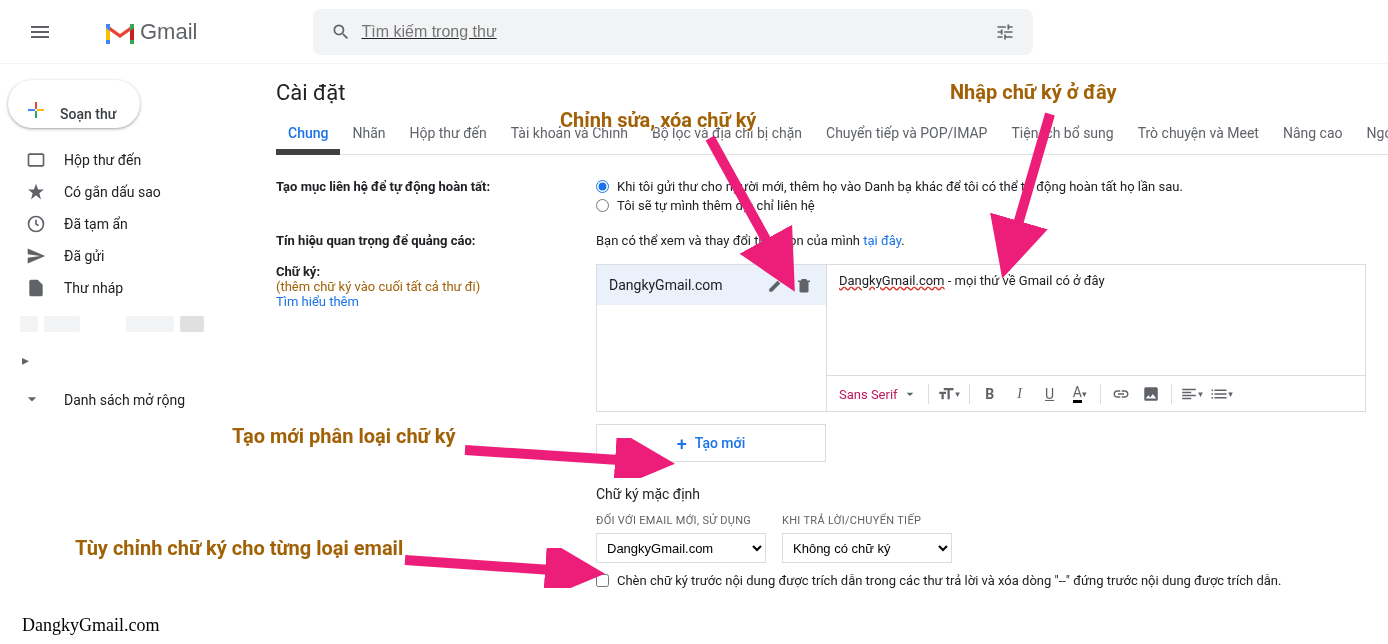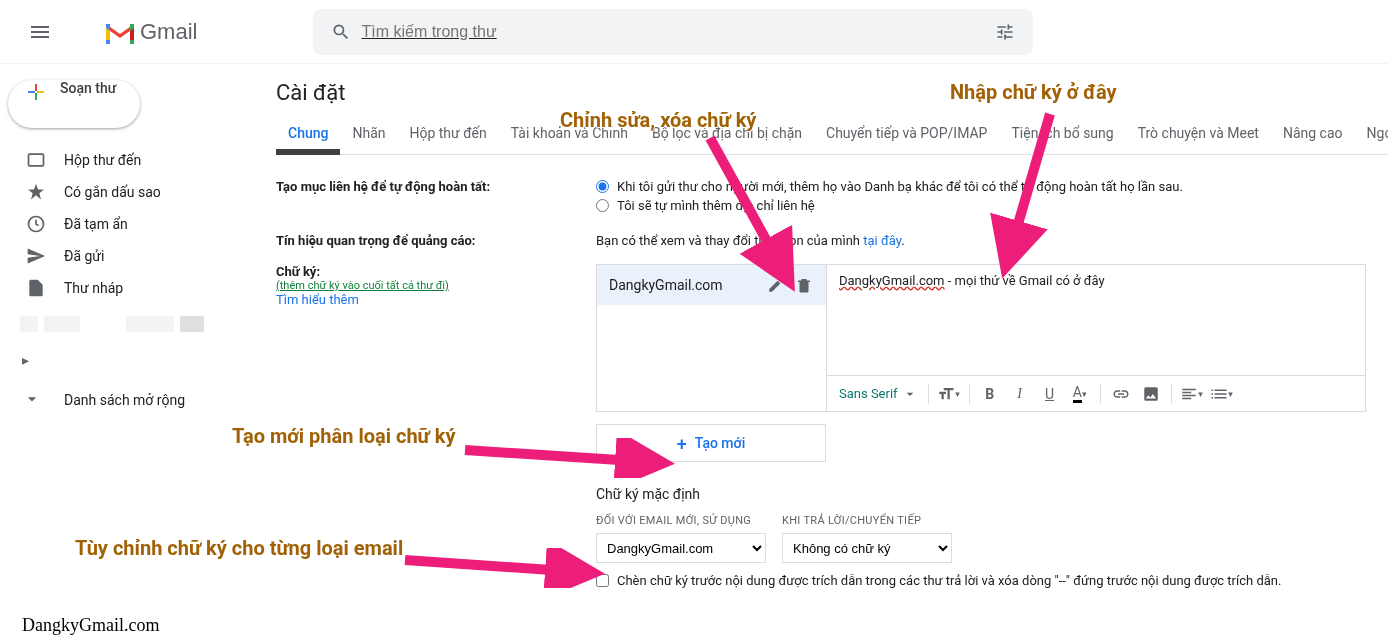--- a/index.html
+++ b/index.html
@@ -11,56 +11,56 @@
   .gmail-logo { display: flex; align-items: center; margin-left: 4px; margin-right: 80px; }
   .gmail-logo-text { font-size: 22px; color: #5f6368; margin-left: 4px; font-family: 'Product Sans', Arial; }
   .search-bar { flex: 0 0 720px; height: 46px; background: #f1f3f4; border-radius: 8px; display: flex; align-items: center; padding: 0 8px; text-decoration: underline; }
   .search-bar .search-icon { width: 40px; height: 40px; display: flex; align-items: center; justify-content: center; }
   .search-bar input { flex: 1; border: none; background: transparent; font-size: 16px; color: #5f6368; outline: none; }
   .search-bar .tune-icon { width: 40px; height: 40px; display: flex; align-items: center; justify-content: center; }
   
   
   .body-wrap { display: flex; height: calc(644px - 64px); }
   .sidebar { width: 256px; padding-top: 8px; flex-shrink: 0; }
-  .compose-btn { margin: 8px 0 16px 8px; height: 48px; border-radius: 24px; background: #fff; box-shadow: 0 1px 2px 0 rgba(60,64,67,.3), 0 1px 3px 1px rgba(60,64,67,.15); display: inline-flex; align-items: flex-start; padding: 0 24px 6px 16px; cursor: pointer; }
+  .compose-btn { margin: 8px 0 16px 8px; height: 48px; border-radius: 24px; background: #fff; box-shadow: 0 1px 2px 0 rgba(60,64,67,.3), 0 1px 3px 1px rgba(60,64,67,.15); display: inline-flex; align-items: flex-end; padding: 0 24px 6px 16px; cursor: pointer; }
   .compose-btn svg { margin-right: 12px; }
   .compose-btn-label { font-size: 14px; color: #3c4043; font-weight: 500; }
   .nav-item { height: 32px; display: flex; align-items: center; padding-left: 26px; border-radius: 0 16px 16px 0; cursor: pointer; color: #202124; }
   .nav-item .nav-icon { width: 20px; height: 20px; margin-right: 18px; color: #5f6368; display: flex; align-items: center; justify-content: center; }
   .nav-item .nav-label { font-size: 14px; }
   .nav-expand { height: 32px; display: flex; align-items: center; padding-left: 22px; cursor: pointer; margin-top: 8px; }
   .nav-expand .nav-icon { width: 20px; margin-right: 22px; color: #5f6368; }
   .placeholder-row { height: 32px; margin: 4px 0 4px 20px; display:flex; align-items:center; gap:6px; }
   .placeholder-block { height: 16px; background: #f1f3f4; border-radius: 2px; }
   
   
   .main { flex: 1; padding: 16px 20px 0 20px; overflow: visible; position: relative; }
   .settings-title { font-size: 22px; color: #202124; margin-bottom: 12px; }
   .tabs { display: flex; border-bottom: 1px solid #e0e0e0; margin-bottom: 16px; }
   .tab { padding: 8px 12px; font-size: 14px; color: #5f6368; cursor: pointer; white-space: nowrap; }
   .tab.active { color: #1a73e8; font-weight: 500; border-bottom: 6px solid #404040; margin-bottom: -1px; }
   
   .setting-row { display: flex; padding: 8px 0; font-size: 13px; }
   .setting-label-col { width: 320px; flex-shrink: 0; }
   .setting-label { font-weight: bold; color: #202124; }
-  .setting-sublabel { color: #15803d; font-size: 11px; text-decoration: underline; }
+  .setting-sublabel { color: #a16207; font-size: 13px; }
   .setting-link { color: #1a73e8; cursor: pointer; }
   .setting-content { flex: 1; color: #202124; }
   .radio-row { display: flex; align-items: center; margin-bottom: 4px; }
   .radio-row input { margin-right: 8px; accent-color: #1a73e8; }
   .signature-box { display: flex; width: 770px; }
   .sig-list { width: 230px; border: 1px solid #dadce0; border-right: none; }
   .sig-item { height: 40px; display: flex; align-items: center; padding: 0 8px 0 12px; background: #eaf1fb; }
   .sig-name { flex: 1; font-size: 14px; }
   .sig-action { width: 28px; height: 28px; display: flex; align-items: center; justify-content: center; cursor: pointer; color: #5f6368; }
   .sig-editor { flex: 1; border: 1px solid #dadce0; display: flex; flex-direction: column; }
   .sig-content { flex: 1; padding: 8px 12px; min-height: 110px; font-size: 13px; }
   .sig-content .underline-red { text-decoration: underline; text-decoration-color: #d93025; text-decoration-style: wavy; }
   .sig-toolbar { height: 36px; border-top: 1px solid #dadce0; display: flex; align-items: center; padding: 0 8px; gap: 2px; }
-  .font-select { display: flex; align-items: center; padding: 0 4px; cursor: pointer; font-size: 13px; color: #0f766e; }
+  .font-select { display: flex; align-items: flex-end; padding: 0 4px; cursor: pointer; font-size: 13px; color: #be185d; }
   .tb-divider { width: 1px; height: 20px; background: #dadce0; margin: 0 4px; }
   .tb-btn { width: 28px; height: 28px; display: flex; align-items: center; justify-content: center; cursor: pointer; color: #5f6368; font-size: 14px; }
   
   .create-new-btn { margin-top: 12px; width: 230px; height: 38px; border: 1px solid #dadce0; display: flex; align-items: center; justify-content: center; color: #1a73e8; font-size: 14px; cursor: pointer; font-weight: 500; }
   .create-new-btn .plus { margin-right: 8px; font-size: 18px; }
   
   .defaults-section { margin-top: 24px; }
   .defaults-title { font-size: 14px; color: #202124; margin-bottom: 12px; }
   .defaults-row { display: flex; gap: 16px; }
   .default-col .default-header { font-size: 11px; color: #5f6368; text-transform: uppercase; margin-bottom: 6px; letter-spacing: 0.3px; }

